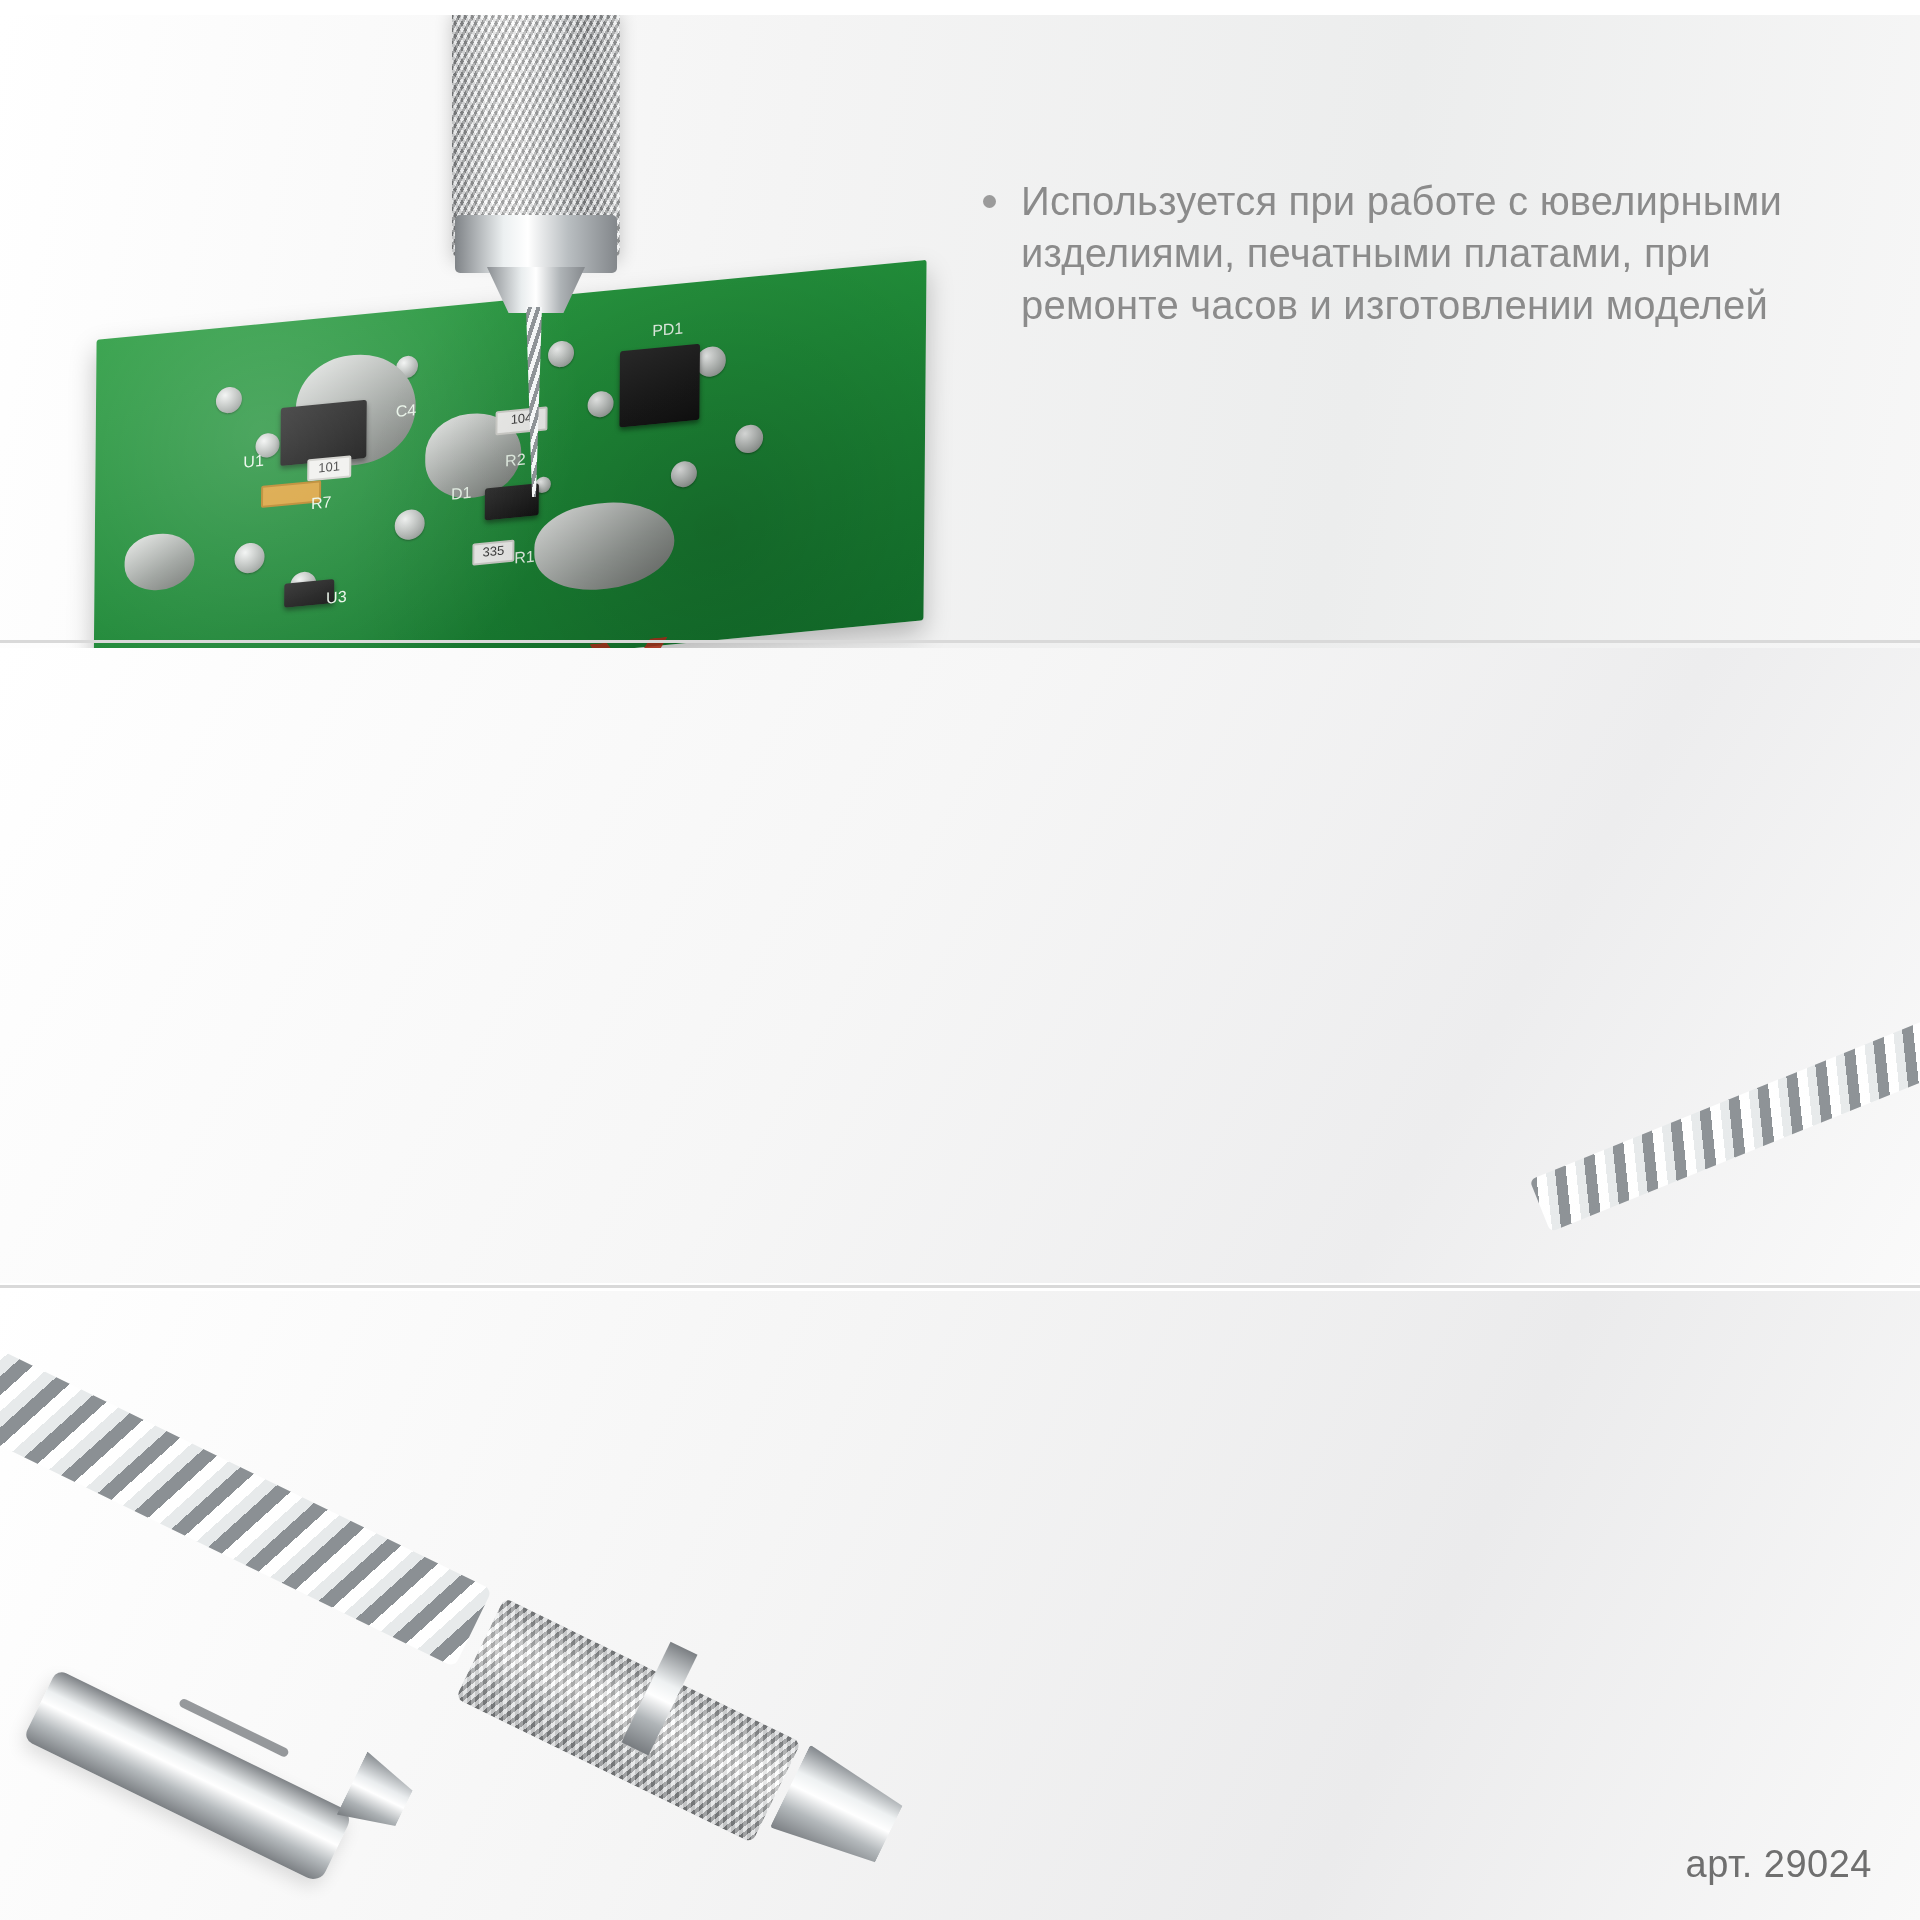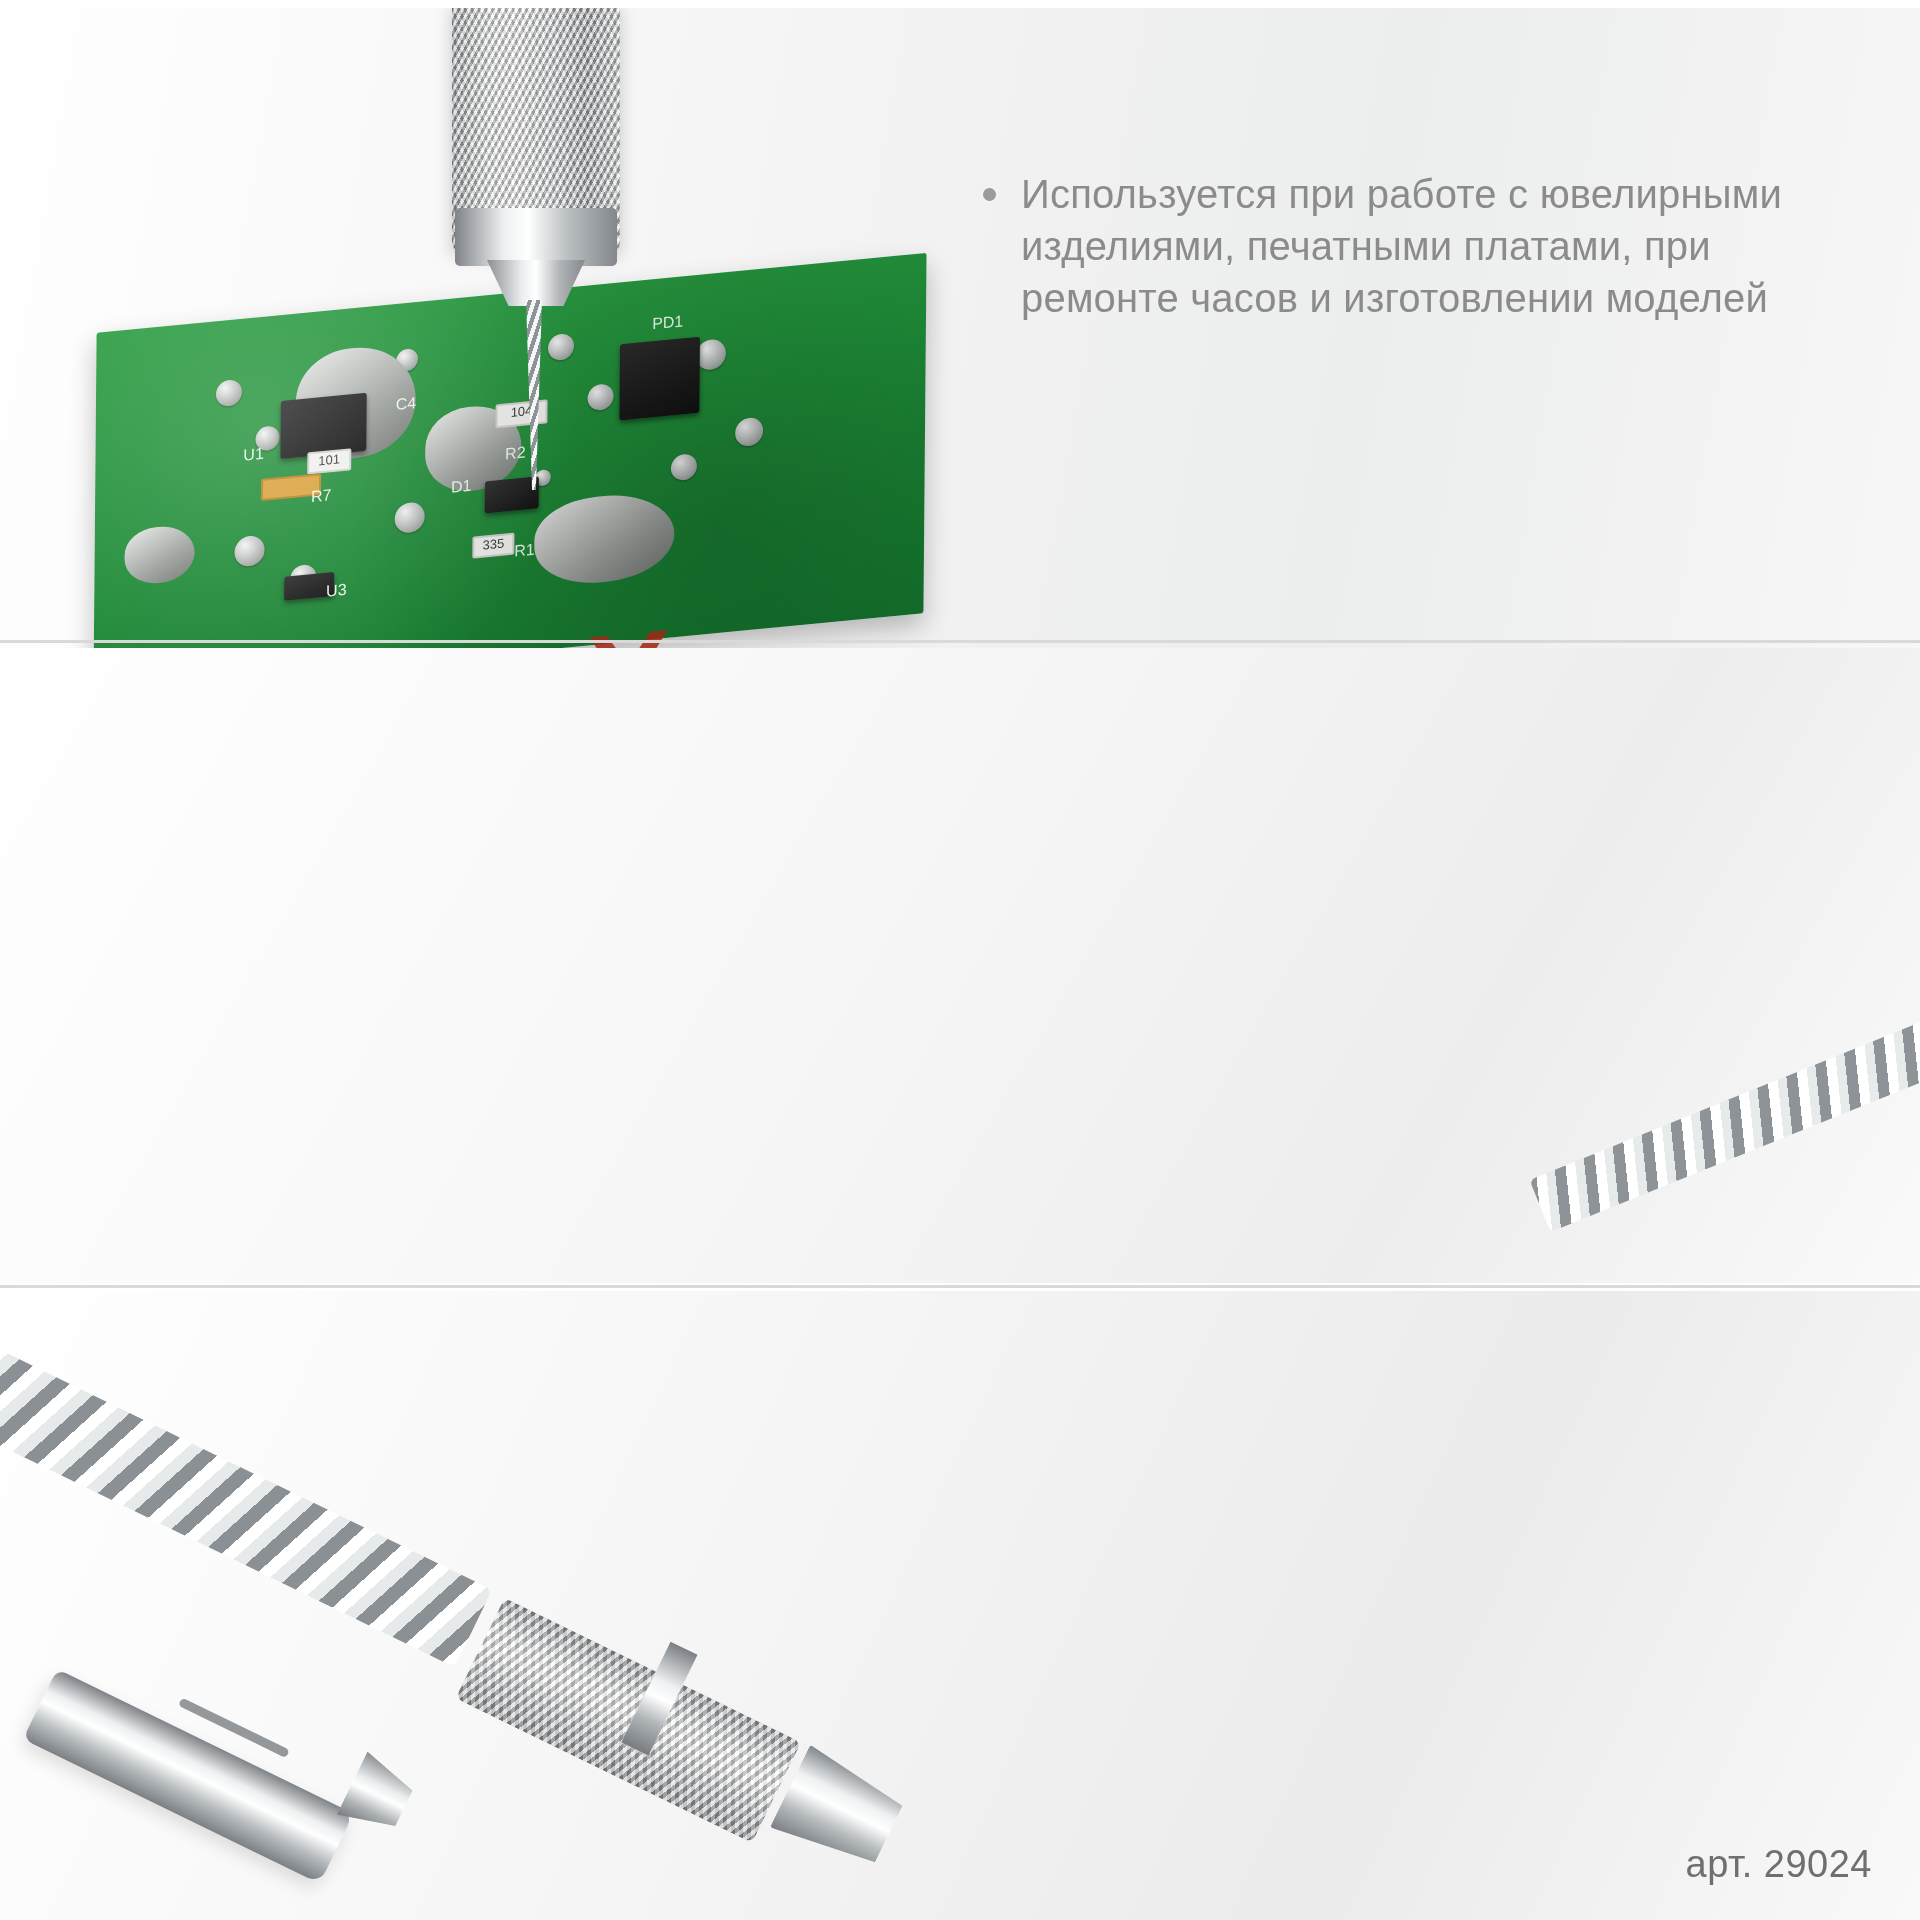--- a/index.html
+++ b/index.html
@@ -14,21 +14,21 @@
     width: 1920px; height: 1920px;
     background: #ffffff;
   }
 
   
   .panel {
     position: absolute;
     left: 0; width: 1920px;
     overflow: hidden;
   }
-  .panel-1 { top: 8px; height: 640px; background: linear-gradient(100deg,#ffffff 0%,#f4f4f4 40%,#eceded 70%,#f7f7f7 100%); }
+  .panel-1 { top: 15px; height: 640px; background: linear-gradient(100deg,#ffffff 0%,#f4f4f4 40%,#eceded 70%,#f7f7f7 100%); }
   .panel-2 { top: 648px; height: 635px; background: linear-gradient(120deg,#ffffff 0%,#f6f6f6 45%,#ededee 75%,#fafafa 100%); }
   .panel-3 { top: 1291px; height: 629px; background: linear-gradient(115deg,#ffffff 0%,#f5f5f5 40%,#ebebec 72%,#f9f9f9 100%); }
 
   .divider {
     position: absolute; left: 0; width: 1920px; height: 3px;
     background: #d9d9d9;
   }
   .div-1 { top: 640px; }
   .div-2 { top: 1285px; }
 

